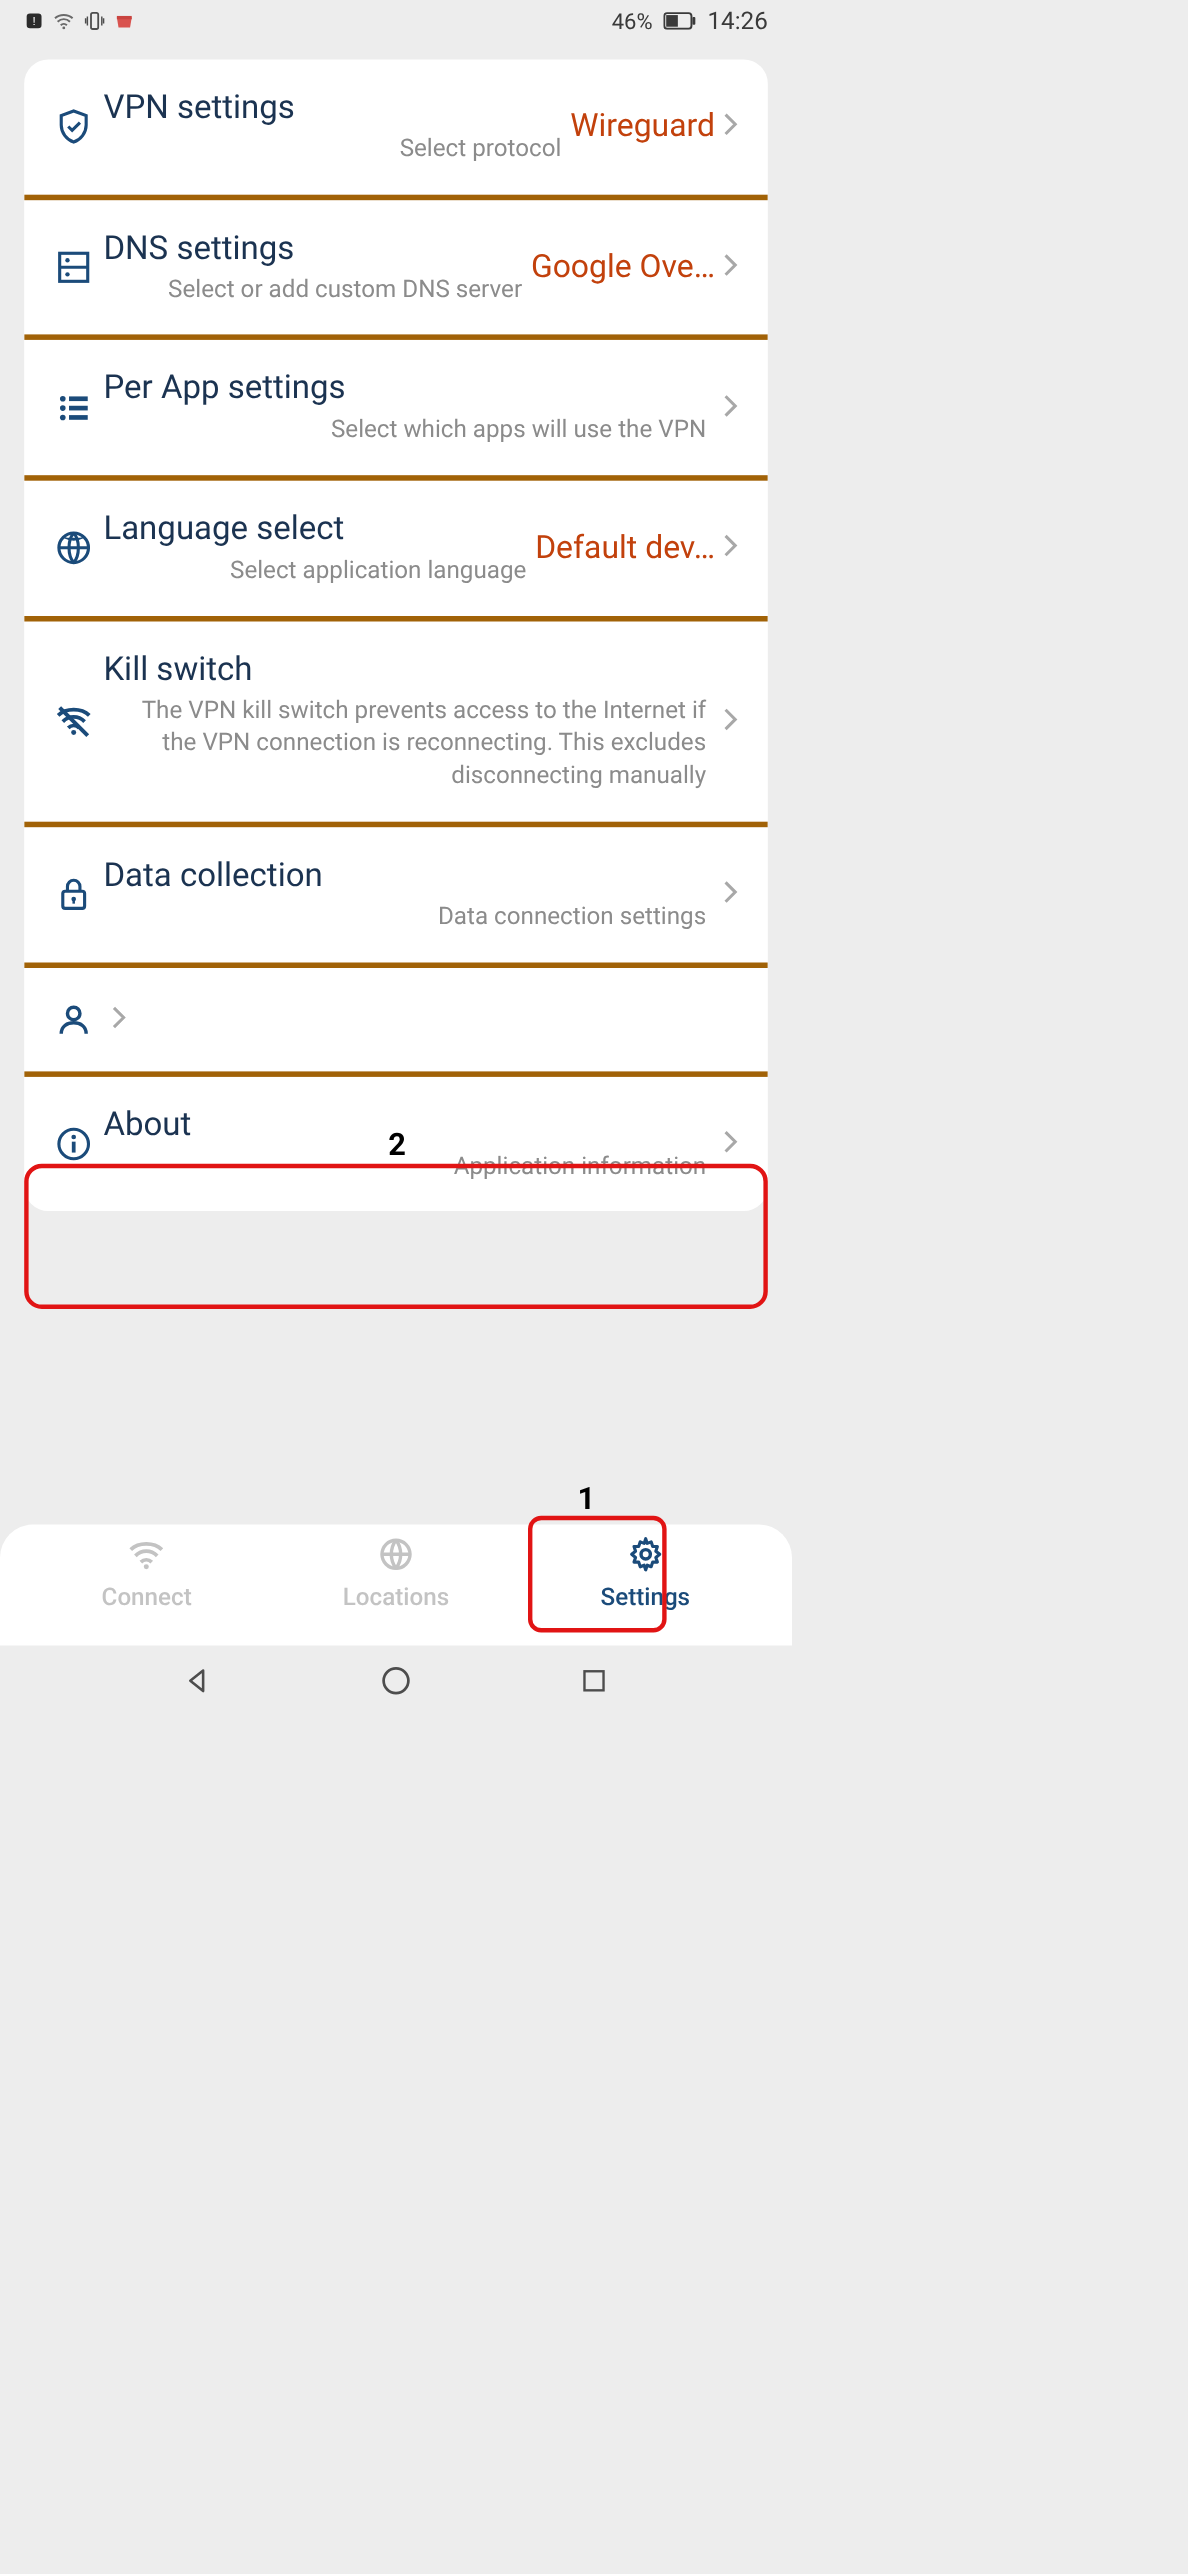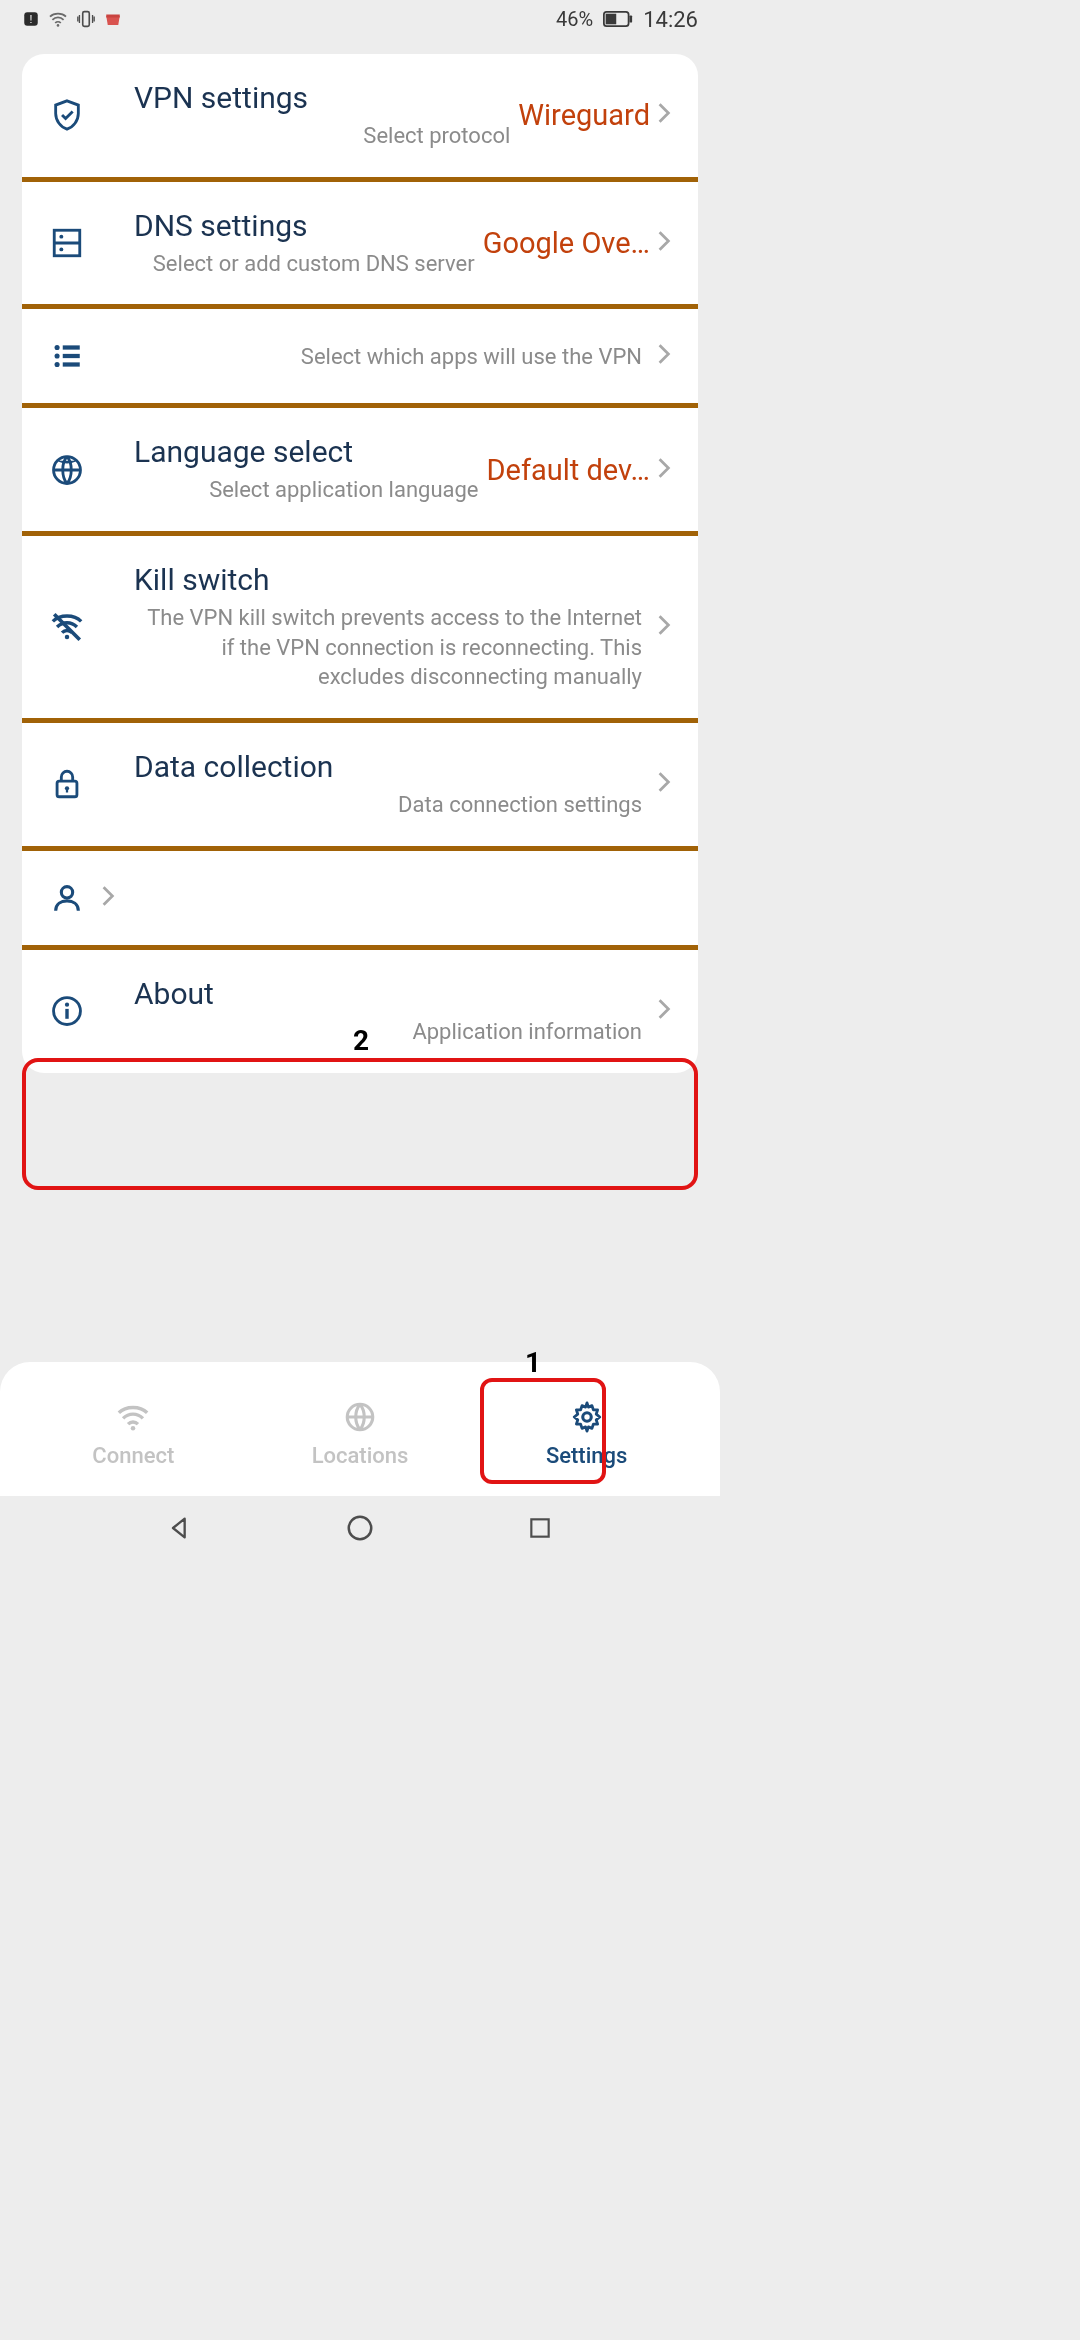--- a/index.html
+++ b/index.html
@@ -46,21 +46,20 @@
     display:flex;
     align-items:flex-start;
     justify-content:center;
     padding-top: 4px;
     flex-shrink:0;
   }
   .row .text-col {
     flex: 1 1 auto;
     min-width: 0;
     padding-right: 8px;
-    margin-left: 40px;
   }
   .row .value-col {
     flex-shrink:0;
     color:#c2410c;
     font-size: 29px;
     max-width: 180px;
     white-space: nowrap;
     overflow: hidden;
     text-overflow: ellipsis;
     text-align: right;
@@ -100,26 +99,26 @@
     font-size: 28px;
     color:#000;
     pointer-events:none;
   }
 
   
   .bottomnav {
     position:absolute;
     left:0; right:0;
     bottom: 64px;
-    height: 134px;
+    height: 110px;
     background:#fff;
     border-top-left-radius: 30px;
     border-top-right-radius: 30px;
     display:flex;
-    align-items:center;
+    align-items:flex-start;
     justify-content:space-around;
     padding: 10px 20px 0 20px;
   }
   .navitem {
     display:flex; flex-direction:column; align-items:center; gap:4px;
     color:#c3c3c3;
     font-size: 22px;
     font-weight:500;
     width:130px;
   }
@@ -243,20 +242,21 @@
             <circle cx="5" cy="6" r="1.8" fill="#1b4b7a"></circle>
             <rect x="9" y="4.5" width="12" height="3" fill="#1b4b7a"></rect>
             <circle cx="5" cy="12" r="1.8" fill="#1b4b7a"></circle>
             <rect x="9" y="10.5" width="12" height="3" fill="#1b4b7a"></rect>
             <circle cx="5" cy="18" r="1.8" fill="#1b4b7a"></circle>
             <rect x="9" y="16.5" width="12" height="3" fill="#1b4b7a"></rect>
           </svg>
     </span>
       </div>
     <div class="text-col">
+      <div class="title">Per App settings</div>
       <div class="subtitle">Select which apps will use the VPN</div>
     </div>
     <div class="value-col"></div>
     <div class="chev-col">
         <span><svg width="14" height="22" viewBox="0 0 12 20">
             <path d="M2 2 L10 10 L2 18" fill="none" stroke="#a8a8a8" stroke-width="2.5"></path>
           </svg></span>
       </div>
   </div>
 

